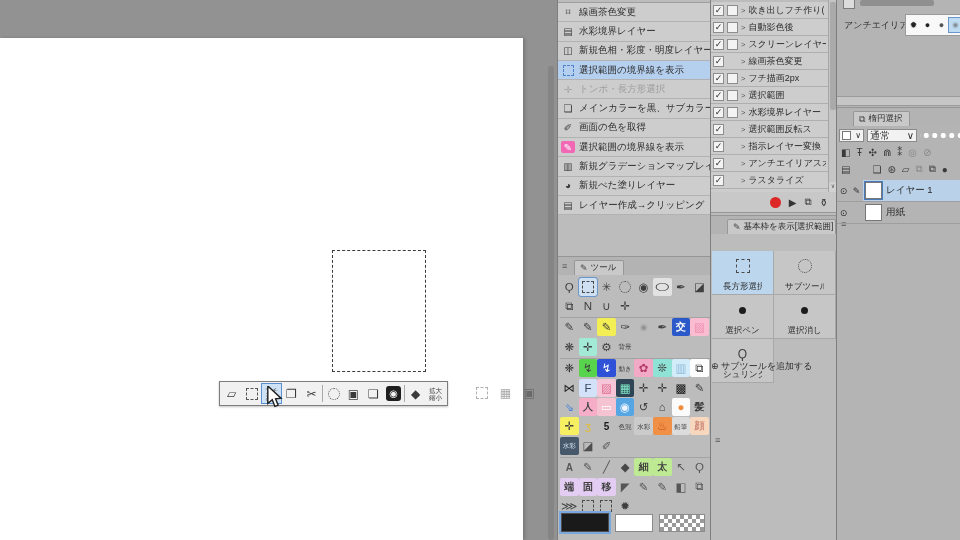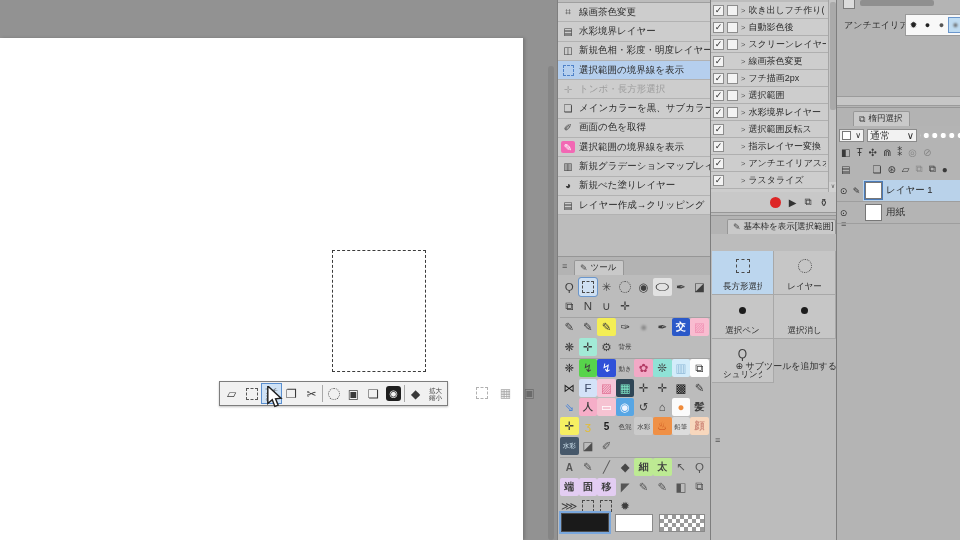--- a/index.html
+++ b/index.html
@@ -100,21 +100,21 @@
   .st-group .gic i{display:block;width:7px;height:7px;border:1px dashed #555}
   .st-grid{position:absolute;left:1px;top:251px;width:124px;display:flex;flex-wrap:wrap}
   .st-cell{width:62px;height:44px;background:#c6c6c6;border-right:1px solid #a8a8a8;border-bottom:1px solid #a8a8a8;
            box-sizing:border-box;display:flex;flex-direction:column;align-items:center;justify-content:center;padding-bottom:1px;overflow:hidden}
   .st-cell.selected{background:#bcd6ee}
   .st-ic{flex:1;display:flex;align-items:center;justify-content:center;font-size:12px;color:#3f3f3f;width:100%}
   .st-ic i.dsq{display:block;width:12px;height:12px;border:1px dashed #4a4a4a;margin:auto}
   .st-ic i.dcir{display:block;width:12px;height:12px;border:1px dotted #4a4a4a;border-radius:50%;margin:auto}
   .st-ic i.dot{display:block;width:7px;height:7px;background:#1c1c1c;border-radius:50%;margin:auto}
   .st-label{font-size:8.5px;white-space:nowrap;max-width:39px;overflow:hidden}
-  .st-add{position:absolute;left:0;top:360px;width:126px;text-align:right;font-size:9px;color:#2f2f2f}
+  .st-add{position:absolute;left:0;top:360px;width:126px;text-align:left;font-size:9px;color:#2f2f2f}
 
   
   .prop-clip{position:absolute;left:6px;top:-3px;height:12px;display:flex;align-items:center;gap:5px}
   .prop-clip .cb{width:10px;height:10px;border:1px solid #7c7c7c;background:#dcdcdc}
   .prop-clip .bar{width:74px;height:6px;background:#8f8f8f;border-radius:2px}
   .prop-aa-label{position:absolute;left:7px;top:19px;font-size:9px}
   .aa-opts{position:absolute;left:68px;top:14px;width:58px;height:18px;background:#f8f8f8;border:1px solid #9a9a9a;
            display:flex;align-items:center;gap:1px;padding:1px}
   .aa-opt{width:13px;height:14px;display:flex;align-items:center;justify-content:center;font-size:9px;color:#222;flex:none}
   .aa-opt.soft i{filter:blur(.6px);color:#555}
@@ -834,21 +834,21 @@
           <span class="st-ic">
             <i class="dsq"></i>
           </span>
           <span class="st-label">長方形選択</span>
         </div>
 
         <div class="st-cell">
           <span class="st-ic">
             <i class="dcir"></i>
           </span>
-          <span class="st-label">レイヤー</span>
+          <span class="st-label">サブツール</span>
         </div>
 
         <div class="st-cell">
           <span class="st-ic">
             <i class="dot"></i>
           </span>
           <span class="st-label">選択ペン</span>
         </div>
 
         <div class="st-cell">

